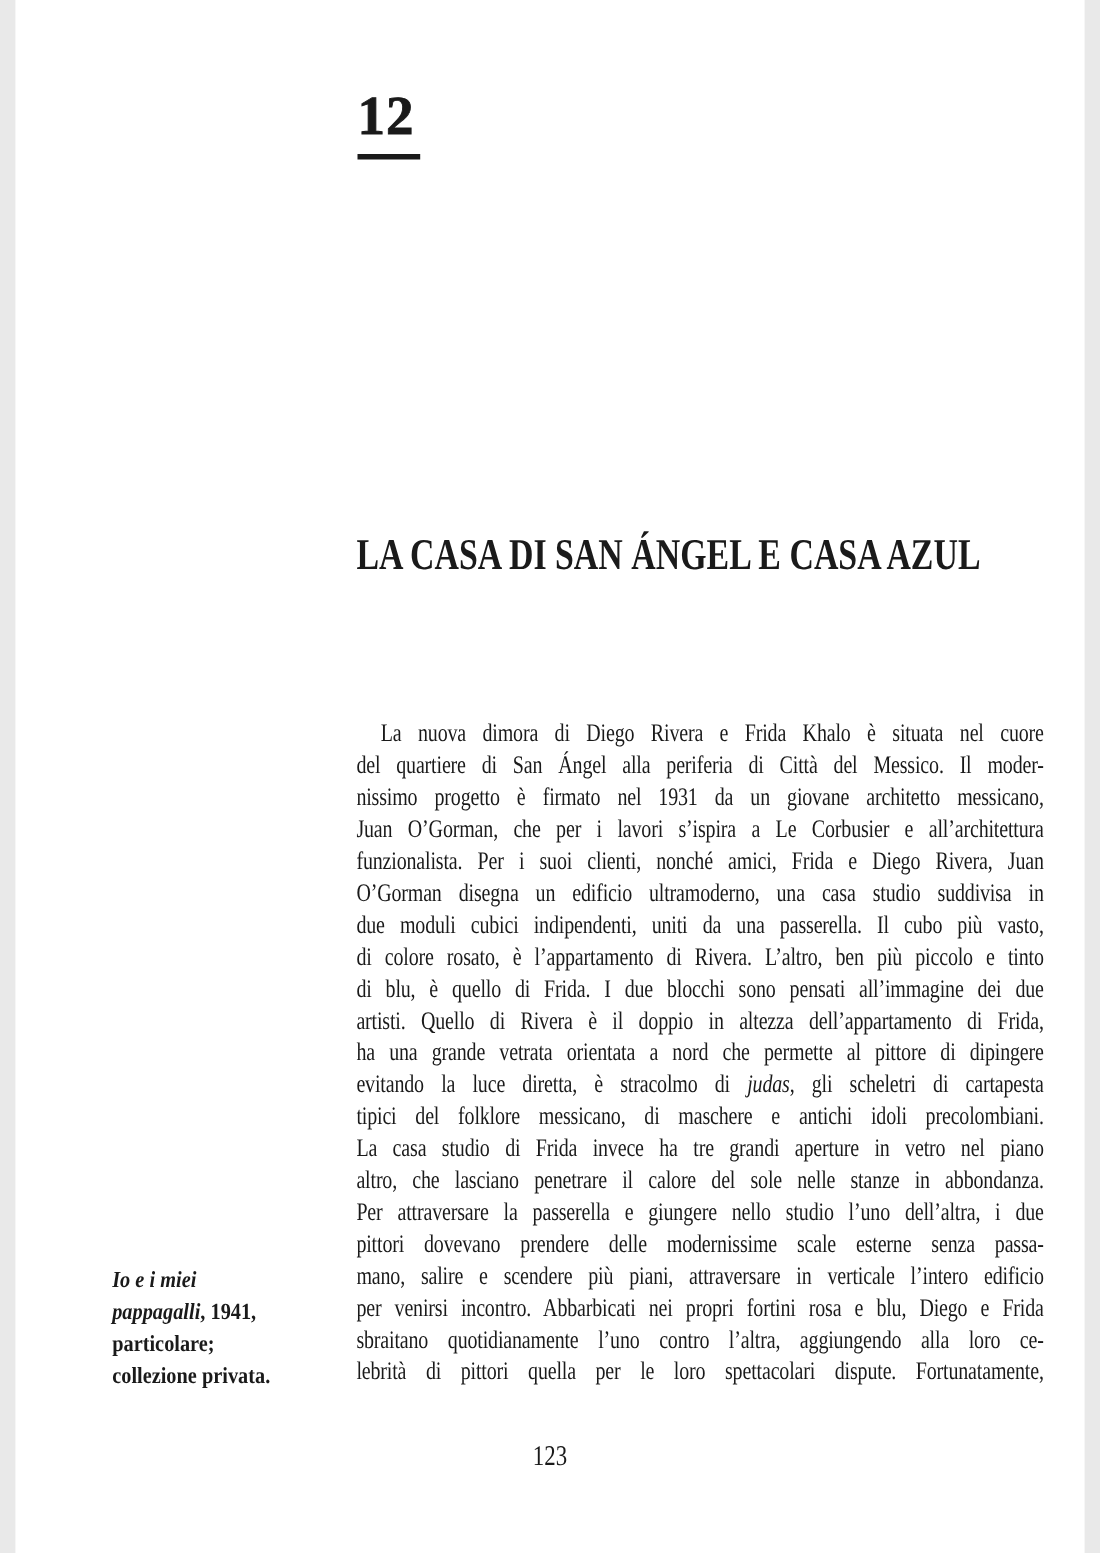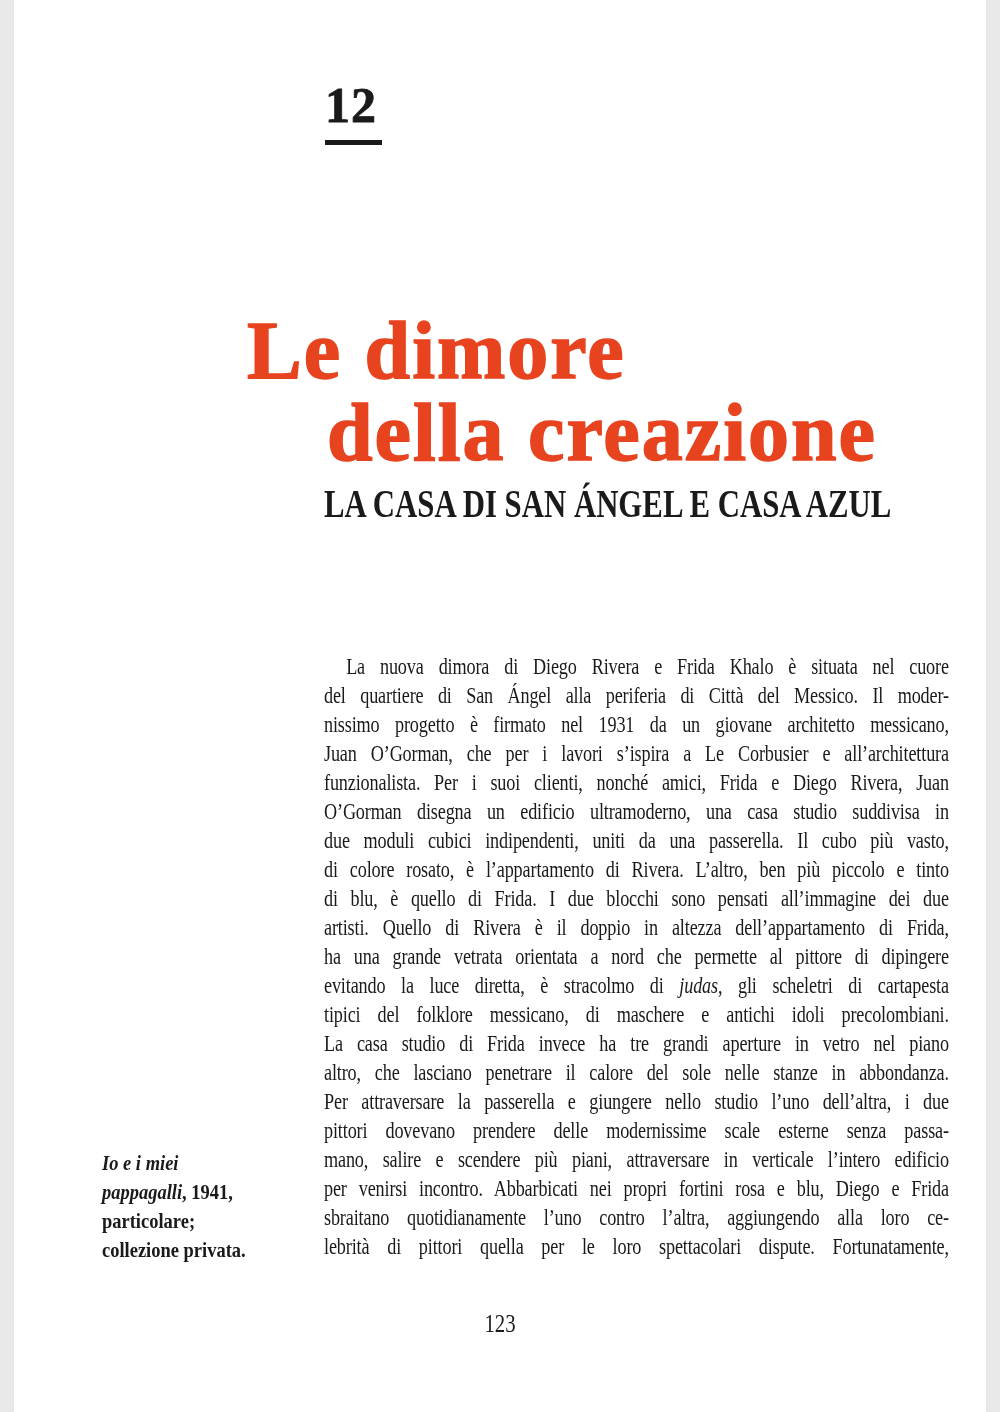--- a/index.html
+++ b/index.html
@@ -82,24 +82,20 @@
 </style>
 </head>
 <body>
 
 <div class="page">
 
   <div class="chapter-num">12</div>
 
   <div class="chapter-rule"></div>
 
-  <h1 class="title">
-    <span class="t-line t1">Le dimore</span>
-    <span class="t-line t2">della creazione</span>
-  </h1>
 
   <div class="subtitle-wrap">
     <h2 class="subtitle">LA CASA DI SAN ÁNGEL E CASA AZUL</h2>
   </div>
 
   <div class="body">
       <div class="body-line first">La nuova dimora di Diego Rivera e Frida Khalo è situata nel cuore</div>
       <div class="body-line">del quartiere di San Ángel alla periferia di Città del Messico. Il moder-</div>
       <div class="body-line">nissimo progetto è firmato nel 1931 da un giovane architetto messicano,</div>
       <div class="body-line">Juan O’Gorman, che per i lavori s’ispira a Le Corbusier e all’architettura</div>

